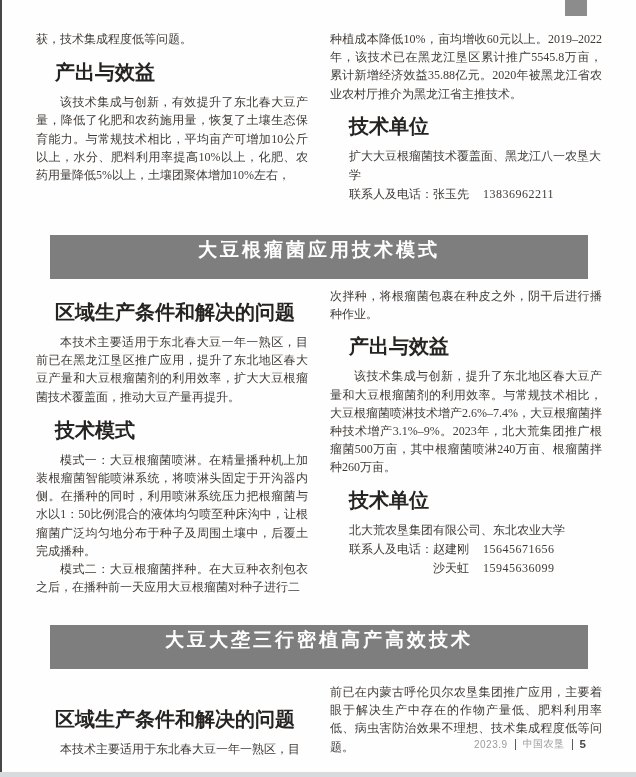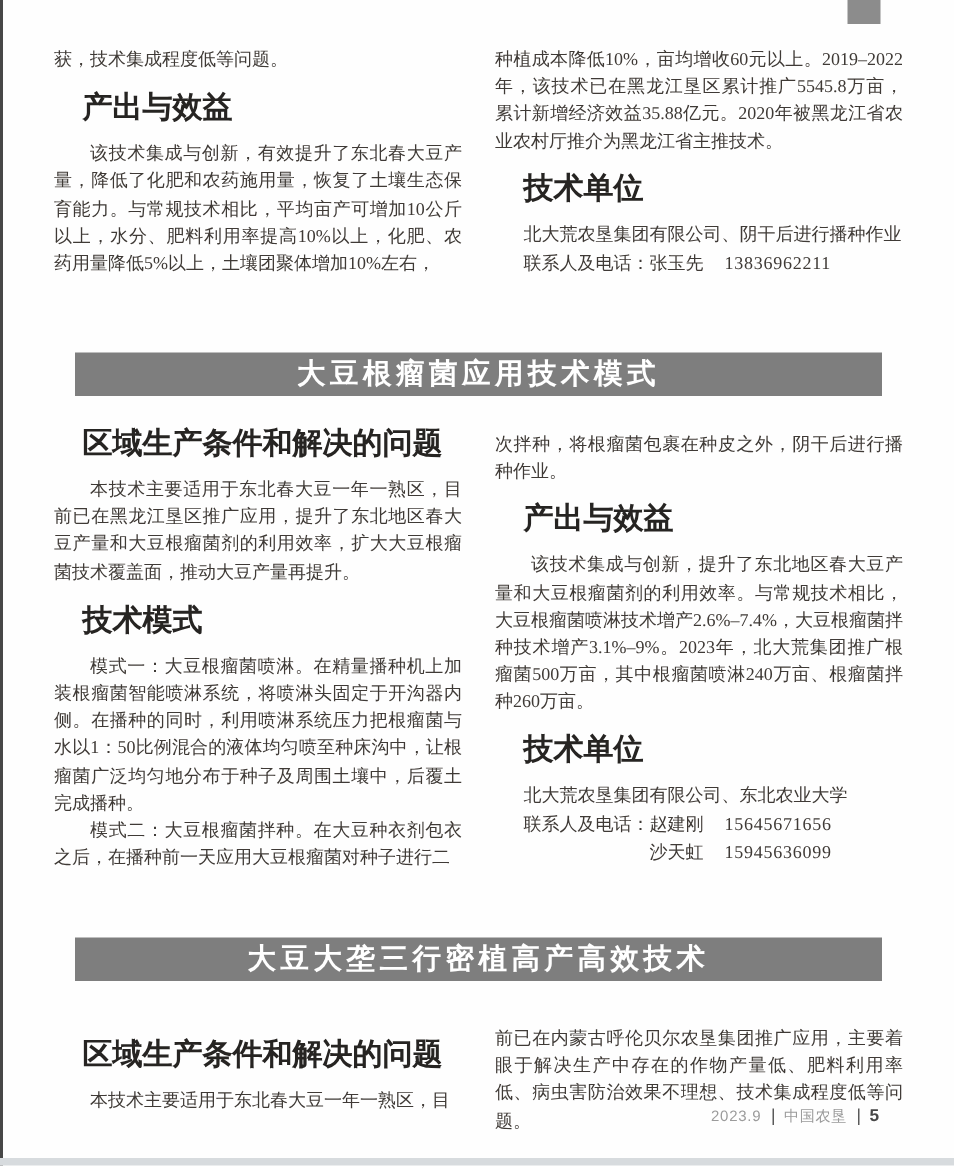--- a/index.html
+++ b/index.html
@@ -36,34 +36,34 @@
   }
   p.indent{text-indent:2em;}
 
   h3.sec{
     font-family:"Liberation Sans","DejaVu Sans",sans-serif;
     font-size:20px;line-height:20px;
     font-weight:bold;
     color:var(--heading-text);
     margin:14px 0 11px 19px;
   }
-  h3.first{margin-top:0;}
+  h3.first{margin-top:16px;}
   h3.mt13{margin-top:13px;}
 
   p.unit-line{
     margin:0 0 0 19px;
     font-size:12px;line-height:19px;
     color:var(--body-text);
     text-align:left;
   }
   p.contact-cont{margin-left:103px;}
   .phone{margin-left:14px;letter-spacing:0.5px;}
 
   .banner{
-    position:absolute;left:50px;width:538px;height:29px;
+    position:absolute;left:50px;width:538px;height:44px;
     background:var(--banner-bg);
     color:var(--banner-text);
     font-family:"Liberation Sans","DejaVu Sans",sans-serif;
     font-size:19px;font-weight:bold;letter-spacing:3px;
     line-height:29px;text-align:center;
   }
   .banner-1{top:235px;}
   .banner-2{top:625px;}
 
   .footer{
@@ -86,21 +86,21 @@
 
   <div class="col col-l" style="top:30px">
     <p class="body">获，技术集成程度低等问题。</p>
     <h3 class="sec">产出与效益</h3>
     <p class="body indent">该技术集成与创新，有效提升了东北春大豆产量，降低了化肥和农药施用量，恢复了土壤生态保育能力。与常规技术相比，平均亩产可增加10公斤以上，水分、肥料利用率提高10%以上，化肥、农药用量降低5%以上，土壤团聚体增加10%左右，</p>
   </div>
 
   <div class="col col-r" style="top:30px">
     <p class="body">种植成本降低10%，亩均增收60元以上。2019–2022年，该技术已在黑龙江垦区累计推广5545.8万亩，累计新增经济效益35.88亿元。2020年被黑龙江省农业农村厅推介为黑龙江省主推技术。</p>
     <h3 class="sec mt13">技术单位</h3>
-    <p class="unit-line">北大荒农垦集团有限公司、阴干后进行播种作业</p>
+    <p class="unit-line">扩大大豆根瘤菌技术覆盖面、黑龙江八一农垦大学</p>
     <p class="unit-line"><span>联系人及电话：</span><span>张玉先</span><span class="phone">13836962211</span></p>
   </div>
 
   <div class="banner banner-1">
     <span>大豆根瘤菌应用技术模式</span>
   </div>
 
   <div class="col col-l" style="top:286px">
     <h3 class="sec first">区域生产条件和解决的问题</h3>
     <p class="body indent">本技术主要适用于东北春大豆一年一熟区，目前已在黑龙江垦区推广应用，提升了东北地区春大豆产量和大豆根瘤菌剂的利用效率，扩大大豆根瘤菌技术覆盖面，推动大豆产量再提升。</p>

